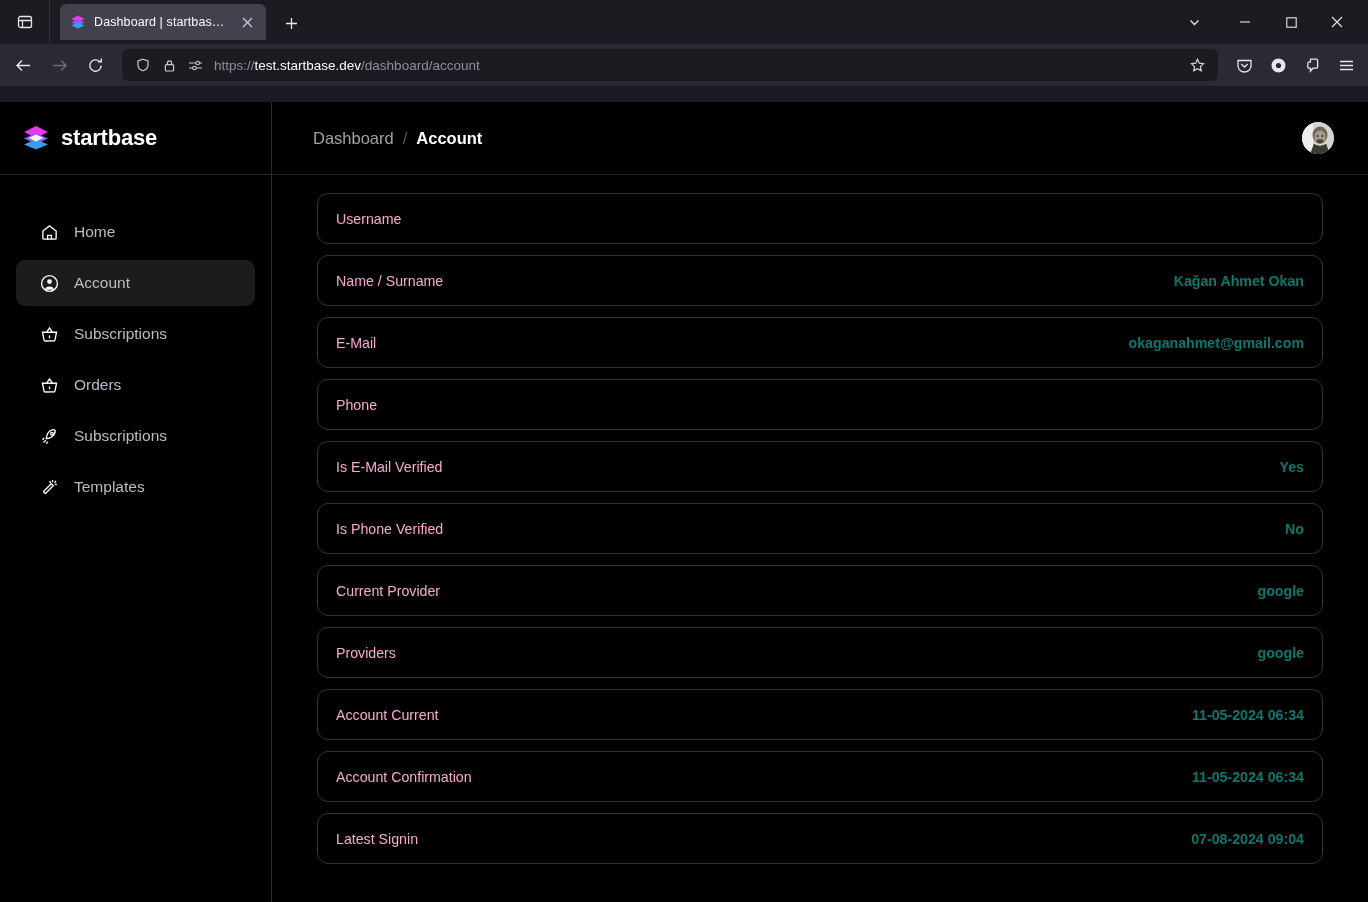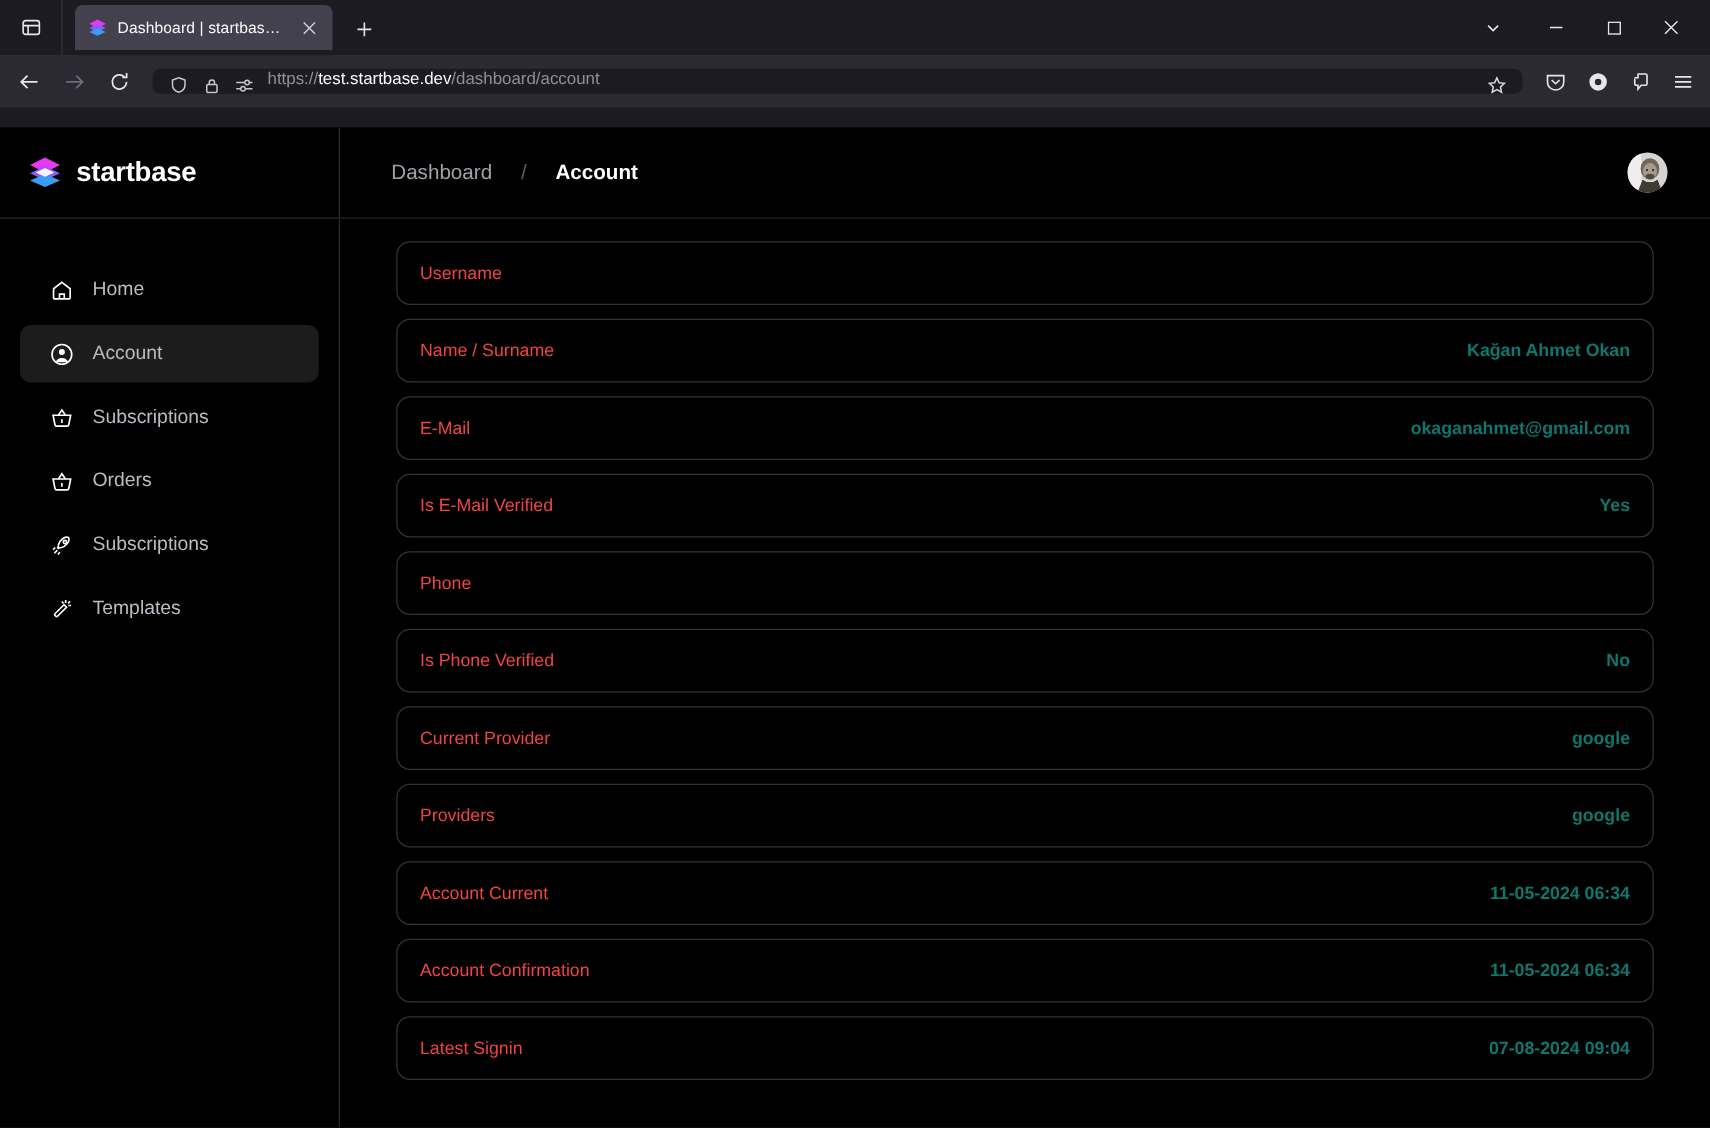--- a/index.html
+++ b/index.html
@@ -44,22 +44,22 @@
   .navbar {
     height: 42px; flex: 0 0 42px; display: flex; align-items: center;
     gap: 2px; padding: 0 6px; background: #2b2a33;
   }
   .navbtn {
     width: 34px; height: 32px; border-radius: 4px; display: flex;
     align-items: center; justify-content: center; color: #e6e6ec;
   }
   .navbtn.disabled { color: #6d6d78; }
   .urlbar {
-    flex: 1; height: 20px; background: #1c1b22; border-radius: 6px;
-    display: flex; align-items: flex-start; gap: 0; padding: 0 8px; margin: 0 8px;
+    flex: 1; height: 32px; background: #1c1b22; border-radius: 6px;
+    display: flex; align-items: center; gap: 0; padding: 0 8px; margin: 0 8px;
   }
   .url-icon { width: 26px; height: 26px; display: flex; align-items: center; justify-content: center; color: #c9c9d2; }
   .url-text { flex: 1; font-size: 13.5px; color: #8f8f9d; padding-left: 6px; white-space: nowrap; overflow: hidden; }
   .url-text .host { color: #fbfbfe; }
   .url-star { width: 26px; height: 26px; display: flex; align-items: center; justify-content: center; color: #d7d7de; }
   .toolbtn { width: 32px; height: 32px; border-radius: 4px; display: flex; align-items: center; justify-content: center; color: #e6e6ec; }
 
   
   .viewport { flex: 1; display: flex; background: #000; overflow: hidden; position: relative; margin-top: 16px; }
 
@@ -93,36 +93,36 @@
   .badge-new {
     background: #3b82f6; color: #fff; font-size: 11.5px; font-weight: 700;
     border-radius: 999px; padding: 3px 11px 4px; letter-spacing: .4px; margin-left: 3px;
   }
 
   .main { flex: 1; display: flex; flex-direction: column; background: #000; min-width: 0; }
   .topbar {
     height: 73px; flex: 0 0 73px; border-bottom: 1px solid #222;
     display: flex; align-items: center; padding: 0 34px 0 41px;
   }
-  .crumbs { display: flex; align-items: center; gap: 23px; font-size: 16.5px; }
+  .crumbs { display: flex; align-items: center; gap: 9px; font-size: 16.5px; }
   .crumb-root { color: #a1a1aa; }
   .crumb-sep { color: #5a5a62; }
   .crumb-cur { color: #fff; font-weight: 700; }
   .avatar {
     margin-left: auto; width: 32px; height: 32px; border-radius: 50%;
     overflow: hidden; background: #c9c8c4; position: relative;
   }
 
   .content { flex: 1; padding: 18px 45px 0 45px; overflow: hidden; }
   .rows { display: flex; flex-direction: column; gap: 11px; }
   .row {
     height: 51px; border: 1px solid #333336; border-radius: 11px;
     display: flex; align-items: center; padding: 0 18px; background: #000;
   }
-  .row-label { font-size: 14.2px; color: #ef4444; }
+  .row-label { font-size: 14.2px; color: #f9a8d4; }
   .row-value { margin-left: auto; font-size: 14.2px; color: #0f766e; font-weight: 700; }
 </style>
 </head>
 <body>
 
 <div class="browser">
 
   <div class="tabstrip">
     <div class="tab-list-btn">
       <svg width="16" height="16" viewBox="0 0 16 16" fill="none" stroke="#e6e6ec" stroke-width="1.3">
@@ -371,26 +371,26 @@
           </div>
           <div class="row">
             <span class="row-label">Name / Surname</span>
             <span class="row-value">Kağan Ahmet Okan</span>
           </div>
           <div class="row">
             <span class="row-label">E-Mail</span>
             <span class="row-value">okaganahmet@gmail.com</span>
           </div>
           <div class="row">
+            <span class="row-label">Phone</span>
+            <span class="row-value"></span>
+          </div>
+          <div class="row">
             <span class="row-label">Is E-Mail Verified</span>
             <span class="row-value">Yes</span>
-          </div>
-          <div class="row">
-            <span class="row-label">Phone</span>
-            <span class="row-value"></span>
           </div>
           <div class="row">
             <span class="row-label">Is Phone Verified</span>
             <span class="row-value">No</span>
           </div>
           <div class="row">
             <span class="row-label">Current Provider</span>
             <span class="row-value">google</span>
           </div>
           <div class="row">

